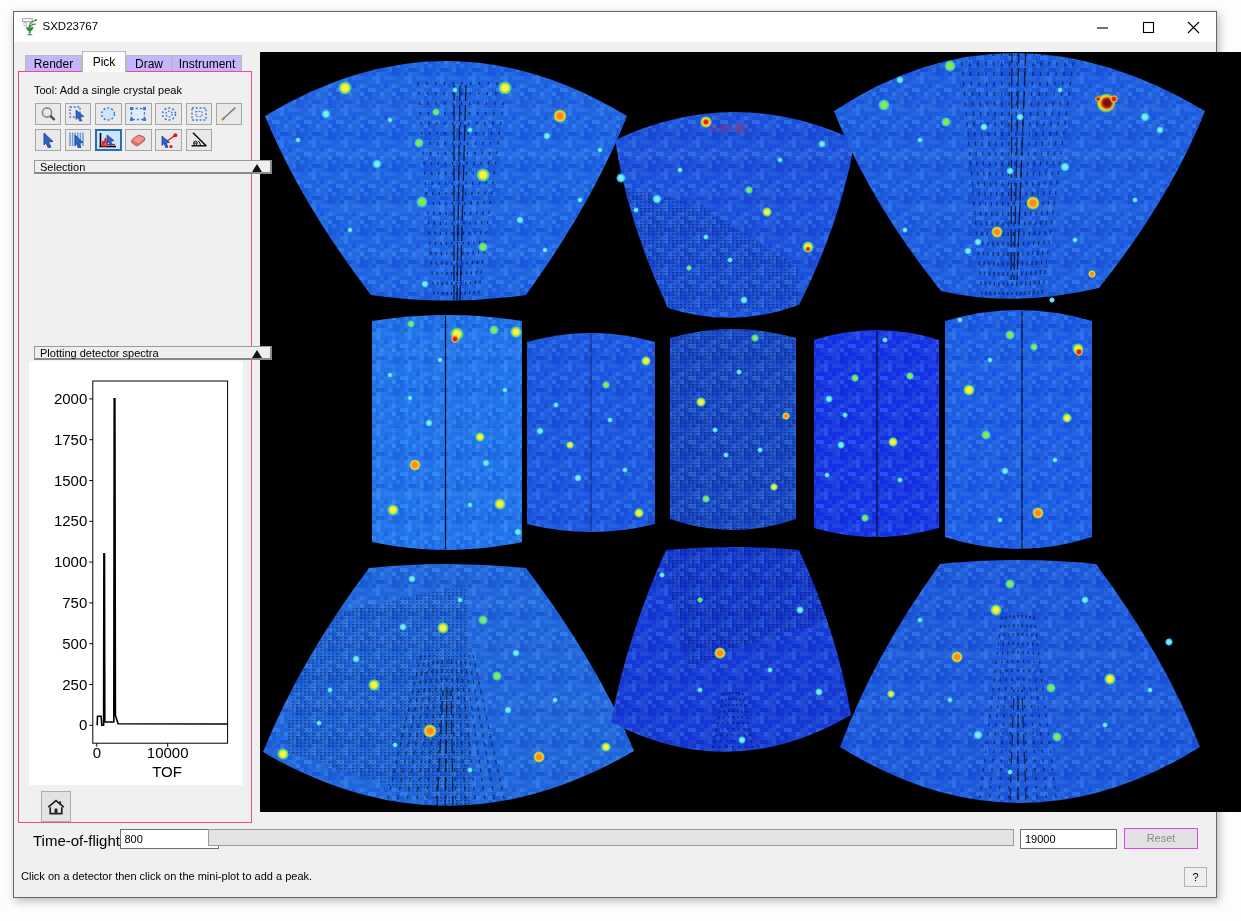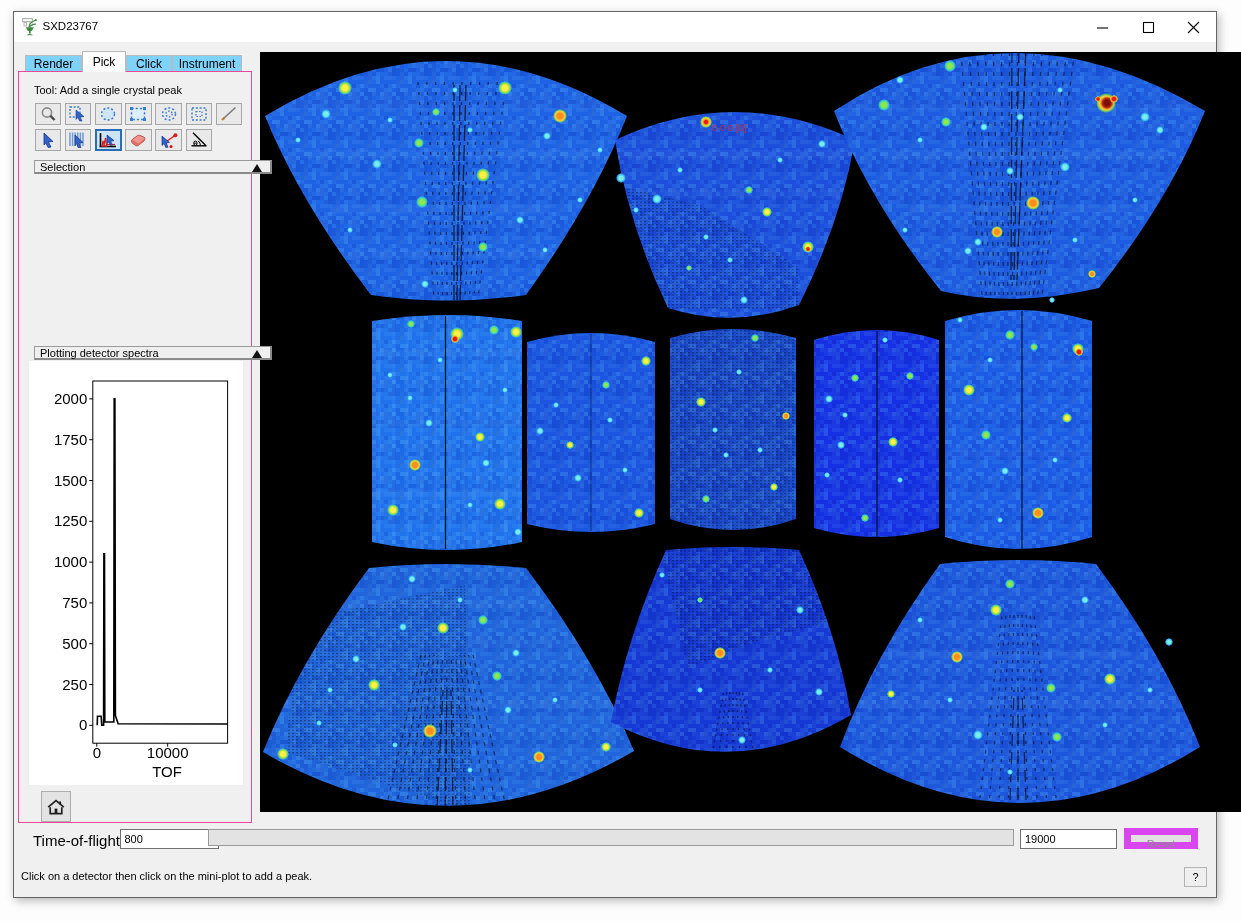--- a/index.html
+++ b/index.html
@@ -2,21 +2,21 @@
 <html><head><meta charset="utf-8"><style>
 * { margin:0; padding:0; box-sizing:border-box; }
 html,body { width:1241px; height:921px; background:#fdfdfd;
   font-family:"Liberation Sans", sans-serif; overflow:hidden; }
 #win { position:absolute; left:13px; top:11px; width:1204px; height:887px;
   background:#f0f0f0; border:1px solid #656565;
   box-shadow:2px 3px 9px rgba(0,0,0,0.28); }
 #titlebar { position:absolute; left:0; top:0; width:100%; height:30px; background:#fff; }
 #title { position:absolute; left:28.5px; top:8px; font-size:11.5px; color:#000; }
 #caps { position:absolute; right:0; top:0; width:180px; height:30px; }
-.tab { position:absolute; top:43px; height:19px; background:#7dd3fc;
+.tab { position:absolute; top:43px; height:19px; background:#c4b5fd;
   border:1px solid #bababa; border-bottom:none; font-size:12px; color:#000;
   text-align:center; line-height:17px; z-index:2; }
 .tab.on { top:39px; height:21px; background:#fcfcfc; z-index:4; line-height:21px; }
 #pane { position:absolute; left:4px; top:59px; width:234px; height:752px;
   border:1px solid #ec4899; background:#f0f0f0; z-index:3; }
 .tbtn { position:absolute; width:26.5px; height:21.5px; background:#e9e9e9;
   border:1px solid #a6a6a6; display:flex; align-items:center; justify-content:center; }
 .tbtn.sel { background:#cce4f7; border:2px solid #2a6db4; }
 .hdr { position:absolute; left:15px; width:238px; height:14px; background:#efefef;
   border:1px solid #9a9a9a; border-right:2px solid #8a8a8a; border-bottom:2px solid #8a8a8a;
@@ -33,21 +33,21 @@
   justify-content:center; }
 #viewport { position:absolute; left:246px; top:40px; width:1100px; height:760px;
   background:#000;border-radius:26px; }
 #toflabel { position:absolute; left:19px; top:820px; font-size:15px; color:#000; }
 .tofinput { position:absolute; top:816.5px; height:20px; background:#fff;
   border:1px solid #707070; font-size:11px; font-family:"Liberation Sans",sans-serif;
   padding:0 0 0 4px; color:#000; }
 #groove { position:absolute; left:194px; top:817.4px; width:806px; height:17px;
   background:#e3e3e3; border:1px solid #9a9a9a; }
 #resetbtn { position:absolute; left:1110px; top:815.5px; width:74px; height:21px;
-  background:#e1e1e1; border:7px solid #d946ef; color:#8a8a8a; font-size:11px;
+  background:#e1e1e1; border:1px solid #d946ef; color:#8a8a8a; font-size:11px;
   text-align:center; line-height:19px; }
 #status { position:absolute; left:7px; top:858px; font-size:11px; color:#000; }
 #helpbtn { position:absolute; left:1170px; top:854.6px; width:23px; height:20px;
   background:#efefef; border:1px solid #b2b2b2; color:#000; font-size:11px;
   text-align:center; line-height:18px; }
 </style></head>
 <body>
 <div id="win">
   <div id="titlebar">
     <svg style="position:absolute;left:8px;top:6px" width="17" height="18" viewBox="0 0 17 18">
@@ -63,21 +63,21 @@
     <div id="title">SXD23767</div>
     <svg id="caps" viewBox="0 0 180 30">
       <line x1="61" y1="16" x2="72" y2="16" stroke="#000" stroke-width="1.1"></line>
       <rect x="107.5" y="10.5" width="10" height="10" fill="none" stroke="#000" stroke-width="1.1"></rect>
       <line x1="152" y1="10" x2="163" y2="21" stroke="#000" stroke-width="1.1"></line>
       <line x1="163" y1="10" x2="152" y2="21" stroke="#000" stroke-width="1.1"></line>
     </svg>
   </div>
   <div class="tab" style="left:11px;width:57px">Render</div>
   <div class="tab on" style="left:68px;width:44px">Pick</div>
-  <div class="tab" style="left:112px;width:46px">Click</div>
+  <div class="tab" style="left:112px;width:46px">Draw</div>
   <div class="tab" style="left:158px;width:70px">Instrument</div>
   <div id="pane">
     <div style="position:absolute;left:15px;top:12px;font-size:11px;color:#000">Tool: Add a single crystal peak</div>
 <div class="tbtn" style="left:15.6px;top:31px">
         <svg width="20" height="16" viewBox="0 0 20 16">
           <circle cx="9" cy="6.5" r="4.6" fill="#e8e8e8" stroke="#8a8a8a" stroke-width="1.6"></circle>
           <line x1="12.4" y1="9.8" x2="16.6" y2="14" stroke="#4a4a4a" stroke-width="2.4"></line>
         </svg>
       </div>
 <div class="tbtn" style="left:45.8px;top:31px">

